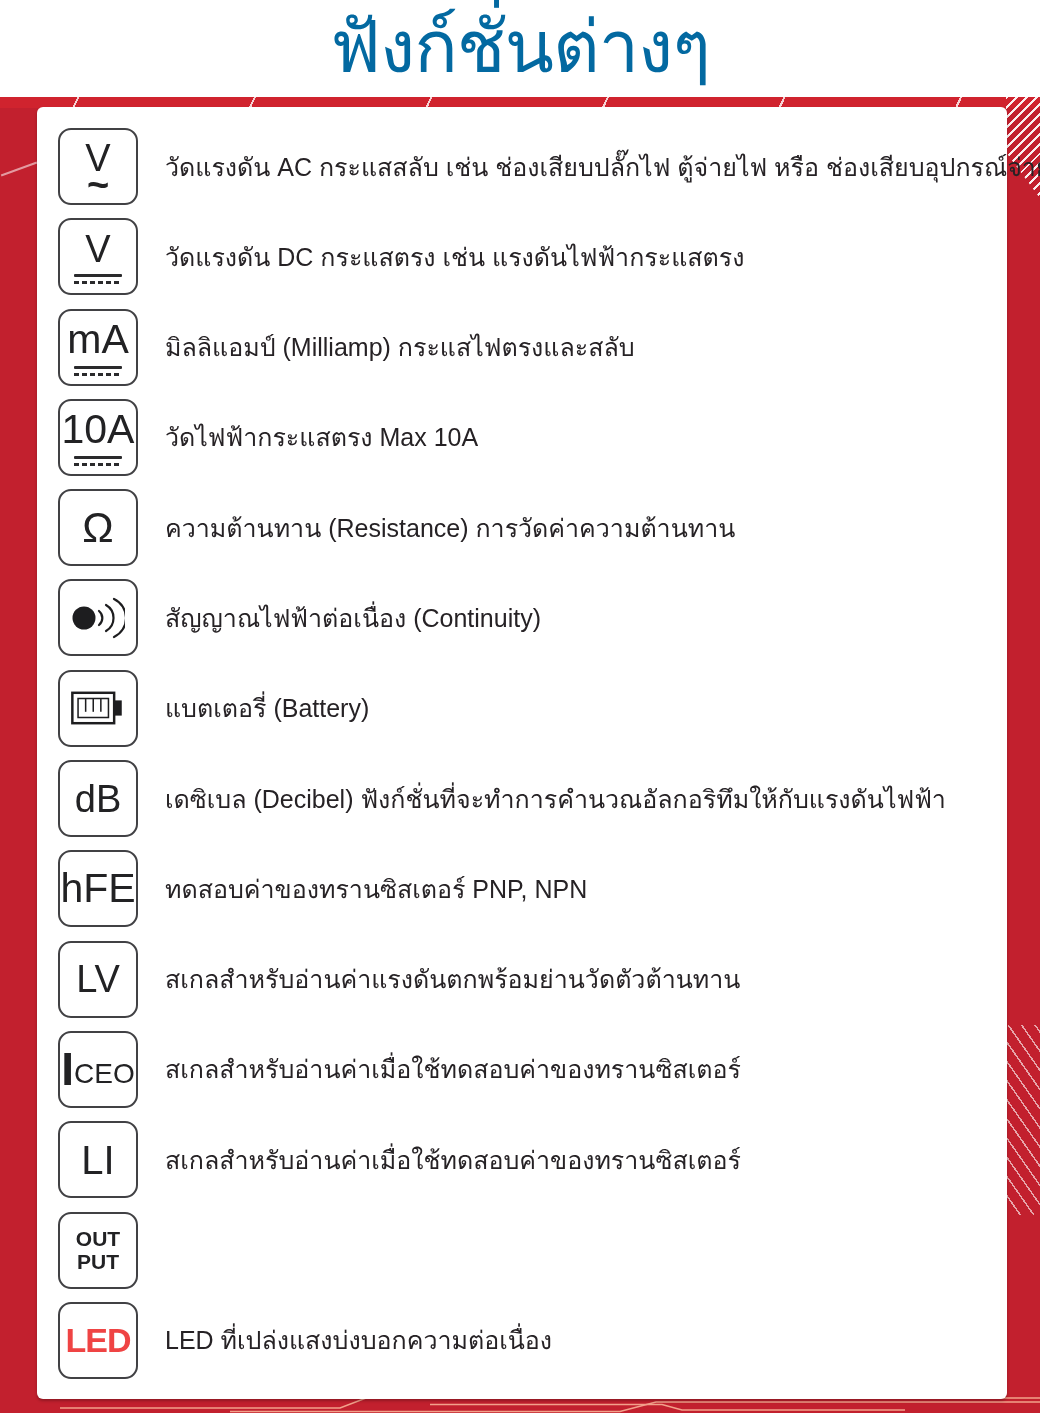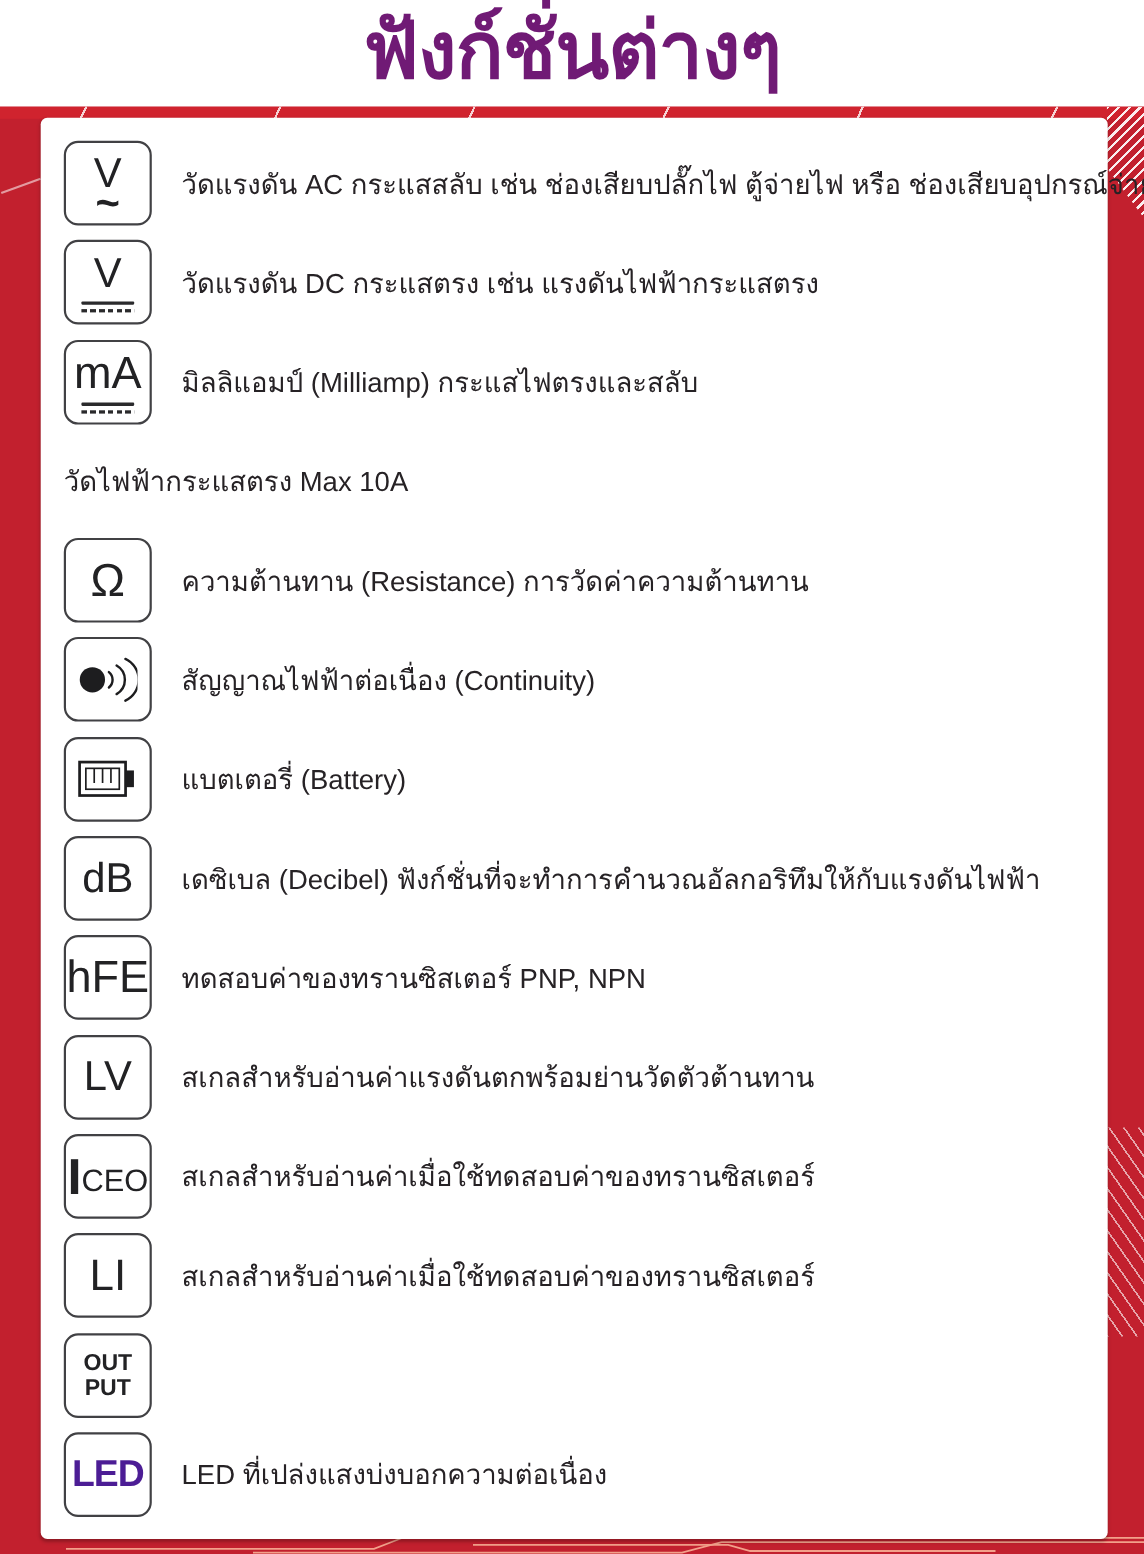--- a/index.html
+++ b/index.html
@@ -10,23 +10,23 @@
     font-family: "Liberation Sans", sans-serif;
     overflow: hidden;
   }
 
   
   .title {
     position: absolute;
     top: 6px; left: 0; right: 0;
     text-align: center;
     font-size: 72px;
-    font-weight: 700;
+    font-weight: 400;
     letter-spacing: -1px;
-    color: #701a75;
+    color: #0369a1;
     line-height: 1.15;
   }
 
   
   .red-bg {
     position: absolute;
     top: 97px; left: 0; right: 0; bottom: 0;
     background: #c2202e;
   }
   .top-strip {
@@ -115,21 +115,21 @@
     margin-top: 6px; border-radius: 1px;
   }
   .line-dash {
     width: 48px; height: 3px; margin-top: 4px;
     background: repeating-linear-gradient(90deg, #2a2a2c 0 5px, transparent 5px 8px);
   }
   .iceo { display: flex; align-items: flex-end; color:#222224; }
   .iceo .i   { font-size: 46px; font-weight: 700; line-height: .8; }
   .iceo .ceo { font-size: 28px; font-weight: 400; line-height: .95; }
   .outport { font-size: 21px; font-weight: 700; line-height: 1.1; text-align: left; color:#222224; }
-  .led { font-size: 34px; font-weight: 700; letter-spacing: -1px; color:#4c1d95; }
+  .led { font-size: 34px; font-weight: 700; letter-spacing: -1px; color:#ef4444; }
 </style>
 </head>
 <body>
 
 <div class="title">ฟังก์ชั่นต่างๆ</div>
 
 <div class="red-bg"></div>
 <div class="top-strip"></div>
 <div class="hatch-tr"></div>
 <div class="stripes-right"></div>
@@ -163,20 +163,25 @@
     <div class="row">
       <div class="iconbox">
         <span class="sym sym-34">mA</span>
         <span class="line-solid"></span>
         <span class="line-dash"></span>
       </div>
       <div class="desc">มิลลิแอมป์ (Milliamp) กระแสไฟตรงและสลับ</div>
     </div>
 
     <div class="row">
+      <div class="iconbox">
+        <span class="sym sym-34">10A</span>
+        <span class="line-solid"></span>
+        <span class="line-dash"></span>
+      </div>
       <div class="desc">วัดไฟฟ้ากระแสตรง  Max 10A</div>
     </div>
 
     <div class="row">
       <div class="iconbox">
         <span class="sym sym-omega">Ω</span>
       </div>
       <div class="desc">ความต้านทาน (Resistance) การวัดค่าความต้านทาน</div>
     </div>
 

